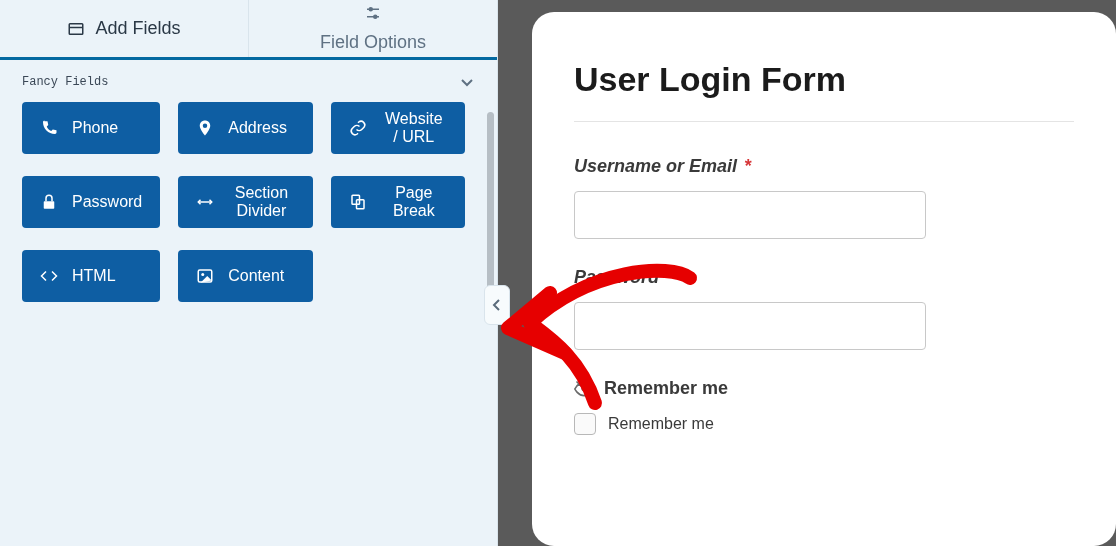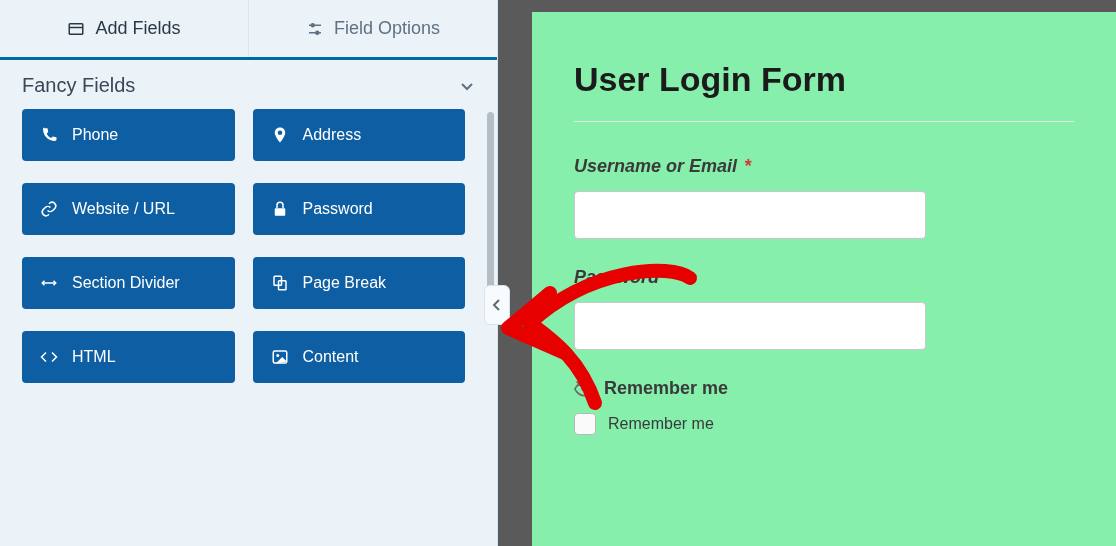--- a/index.html
+++ b/index.html
@@ -25,36 +25,37 @@
     flex: 1;
     display: flex;
     align-items: center;
     justify-content: center;
     gap: 10px;
     font-size: 18px;
     font-weight: 500;
     color: #2a3846;
     cursor: pointer;
   }
-  .tab.inactive { color: #5f7183; }
+  .tab.inactive { color: #5f7183; flex-direction: column; }
   .tab + .tab { border-left: 1px solid #d9e4ec; }
 
   .section-header {
     display: flex;
     align-items: center;
     justify-content: space-between;
     padding: 14px 22px 12px 22px;
-    font-size: 20px;
+    font-size: 12px;
     color: #3a4756;
     font-weight: 500;
+    font-family: Liberation Mono, monospace;
   }
 
   .fields-grid {
     display: grid;
-    grid-template-columns: 1fr 1fr;
+    grid-template-columns: 1fr 1fr 1fr;
     gap: 22px 18px;
     padding: 0 32px 22px 22px;
     text-align: center;
   }
   .field-btn {
     background: #0e5ea3;
     color: #fff;
     border-radius: 4px;
     height: 52px;
     display: flex;
@@ -97,24 +98,25 @@
 
   
   .right-area {
     flex: 1;
     height: 546px;
     position: relative;
     background: #5a5a5a;
     padding: 12px 0 0 34px;
   }
   .form-preview {
-    background: #86efac;
+    background: #ffffff;
     width: 584px;
     min-height: 534px;
     padding: 48px 42px 0 42px;
+    border-radius: 22px;
   }
   .form-title {
     font-size: 34px;
     font-weight: 600;
     color: #1b1b1b;
     margin-bottom: 22px;
   }
   .divider {
     border: none;
     border-top: 1px solid #e4e4e4;

